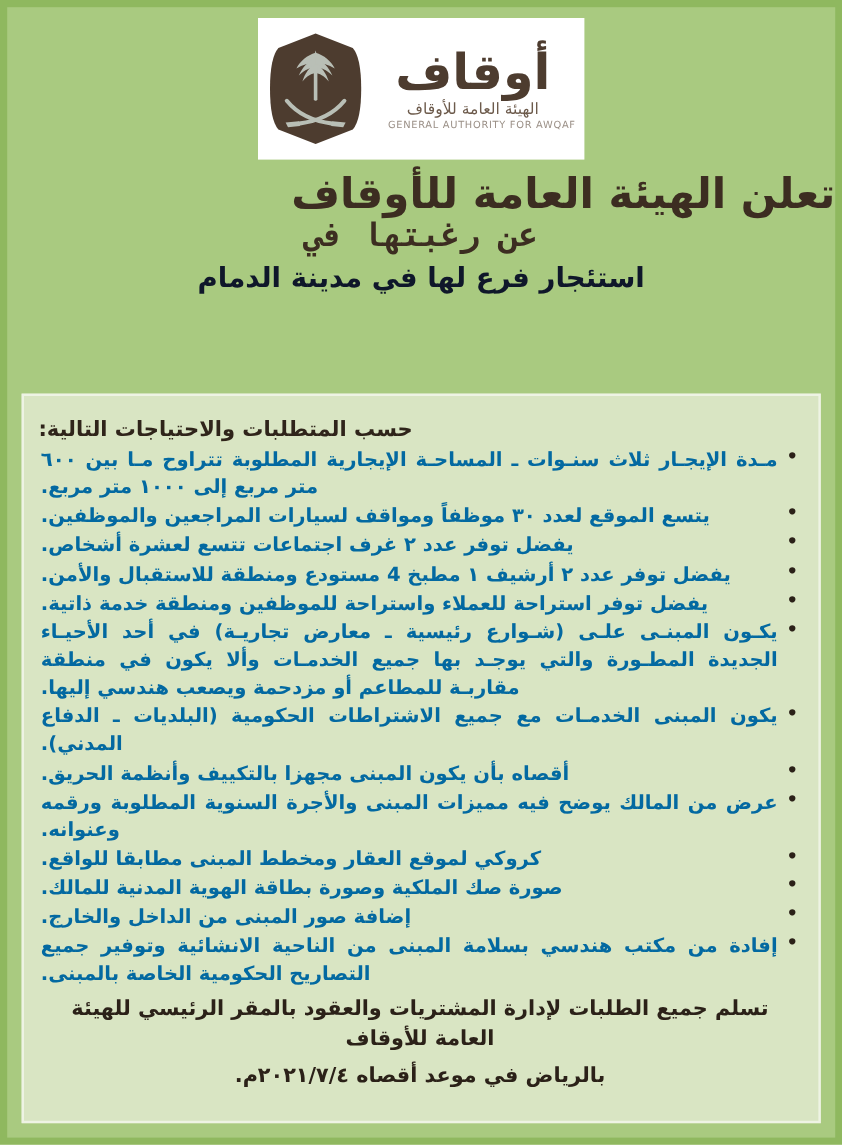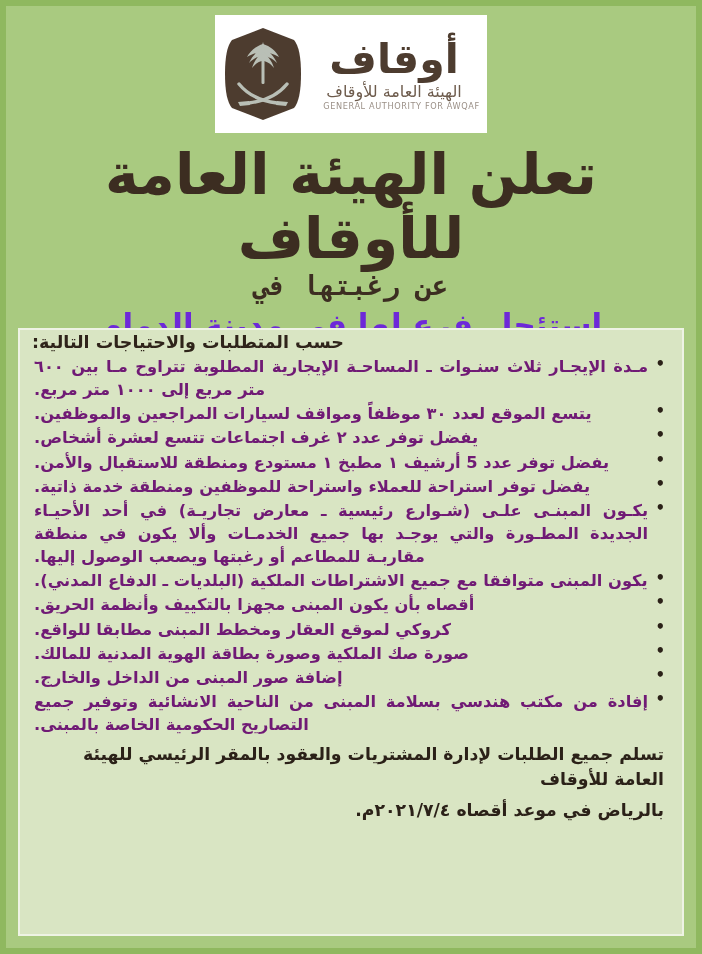--- a/index.html
+++ b/index.html
@@ -53,73 +53,74 @@
     line-height: 1;
   }
   .wm-main {
     font-size: 41px;
     font-weight: bold;
     color: #4d3c2f;
     letter-spacing: 1px;
     line-height: 1.05;
   }
   .wm-sub {
-    font-size: 16px;
+    font-size: 13px;
     color: #6d5b4c;
     margin-top: 3px;
     letter-spacing: 0px;
   }
   .wm-en {
     font-size: 8.2px;
     color: #9b9087;
     letter-spacing: 0.6px;
     margin-top: 2px;
     direction: ltr;
     margin-left: 15px;
   }
 
   .headline-wrap {
     margin-top: 10px;
     text-align: center;
     color: #3e2f23;
   }
   .headline-1 {
-    font-size: 57px;
+    font-size: 35px;
     font-weight: bold;
     line-height: 1.12;
     letter-spacing: 1px;
     color: #3c2d21;
+    text-align: right;
   }
   .headline-2 {
     font-size: 27px;
     font-weight: bold;
     line-height: 1.2;
     margin-top: 1px;
     color: #3c2d21;
     font-family: Liberation Mono, monospace;
   }
   .headline-3 {
-    font-size: 31px;
+    font-size: 23px;
     font-weight: bold;
     line-height: 1.2;
     margin-top: 3px;
-    color: #6d28d9;
+    color: #0f172a;
   }
 
   
   .panel {
     position: absolute;
     left: 12px;
     right: 12px;
     top: 322px;
     bottom: 12px;
     background: #d9e5c3;
     border: 2px solid #eef3e4;
     box-sizing: border-box;
-    padding: 0 14px 6px 12px;
+    padding: 16px 14px 6px 12px;
     overflow: hidden;
   }
   .sec-head {
     text-align: left;
     font-size: 17.5px;
     font-weight: bold;
     color: #2f241a;
     margin: 2px 0 3px 0;
     letter-spacing: -0.2px;
   }
@@ -129,21 +130,21 @@
   }
   ul.reqs {
     list-style: none;
     margin: 0;
     padding: 0;
   }
   ul.reqs li {
     position: relative;
     font-size: 16.3px;
     font-weight: bold;
-    color: #701a75;
+    color: #0369a1;
     line-height: 1.42;
     text-align: justify;
     text-align-last: left;
     padding-right: 20px;
     padding-left: 2px;
     margin-bottom: 1px;
   }
   ul.reqs li::before {
     content: "•";
     position: absolute;
@@ -154,20 +155,21 @@
   }
   li.single {
     text-align: left;
     text-align-last: left;
   }
   .footer-note {
     font-size: 17.3px;
     font-weight: bold;
     color: #2b2118;
     line-height: 1.45;
+    text-align: center;
     margin-top: 6px;
     padding: 0 4px;
   }
 
   
   .shield {
     position: absolute;
     inset: 0;
   }
 </style>
@@ -217,29 +219,30 @@
   </div>
 
   <div class="panel">
 
     <div class="sec-head">حسب المتطلبات والاحتياجات التالية:</div>
 
     <ul class="reqs">
       <li>مـدة الإيجـار ثلاث سنـوات ـ المساحـة الإيجارية المطلوبة تتراوح مـا بين ٦٠٠ متر مربع إلى ١٠٠٠ متر مربع.</li>
       <li class="single">يتسع الموقع لعدد ٣٠ موظفاً ومواقف لسيارات المراجعين والموظفين.</li>
       <li class="single">يفضل توفر عدد ٢ غرف اجتماعات تتسع لعشرة أشخاص.</li>
-      <li class="single">يفضل توفر عدد 5 أرشيف ١ مطبخ ١ مستودع ومنطقة للاستقبال والأمن.</li>
+      <li class="single">يفضل توفر عدد ٢ أرشيف ١ مطبخ 4 مستودع ومنطقة للاستقبال والأمن.</li>
       <li class="single">يفضل توفر استراحة للعملاء واستراحة للموظفين ومنطقة خدمة ذاتية.</li>
-      <li>يكـون المبنـى علـى (شـوارع رئيسية ـ معارض تجاريـة) في أحد الأحيـاء الجديدة المطـورة والتي يوجـد بها جميع الخدمـات وألا يكون في منطقة مقاربـة للمطاعم أو رغبتها ويصعب الوصول إليها.</li>
-      <li class="single">يكون المبنى متوافقا مع جميع الاشتراطات الملكية (البلديات ـ الدفاع المدني).</li>
+      <li>يكـون المبنـى علـى (شـوارع رئيسية ـ معارض تجاريـة) في أحد الأحيـاء الجديدة المطـورة والتي يوجـد بها جميع الخدمـات وألا يكون في منطقة مقاربـة للمطاعم أو مزدحمة ويصعب هندسي إليها.</li>
+      <li class="single">يكون المبنى الخدمـات مع جميع الاشتراطات الحكومية (البلديات ـ الدفاع المدني).</li>
       <li class="single">أقصاه بأن يكون المبنى مجهزا بالتكييف وأنظمة الحريق.</li>
     </ul>
 
 
     <ul class="reqs">
+      <li class="single">عرض من المالك يوضح فيه مميزات المبنى والأجرة السنوية المطلوبة ورقمه وعنوانه.</li>
       <li class="single">كروكي لموقع العقار ومخطط المبنى مطابقا للواقع.</li>
       <li class="single">صورة صك الملكية وصورة بطاقة الهوية المدنية للمالك.</li>
       <li class="single">إضافة صور المبنى من الداخل والخارج.</li>
       <li>إفادة من مكتب هندسي بسلامة المبنى من الناحية الانشائية وتوفير جميع التصاريح الحكومية الخاصة بالمبنى.</li>
     </ul>
 
     <div class="footer-note">تسلم جميع الطلبات لإدارة المشتريات والعقود بالمقر الرئيسي للهيئة العامة للأوقاف</div>
     <div class="footer-note">بالرياض في موعد أقصاه ٢٠٢١/٧/٤م.</div>
 
   </div>

